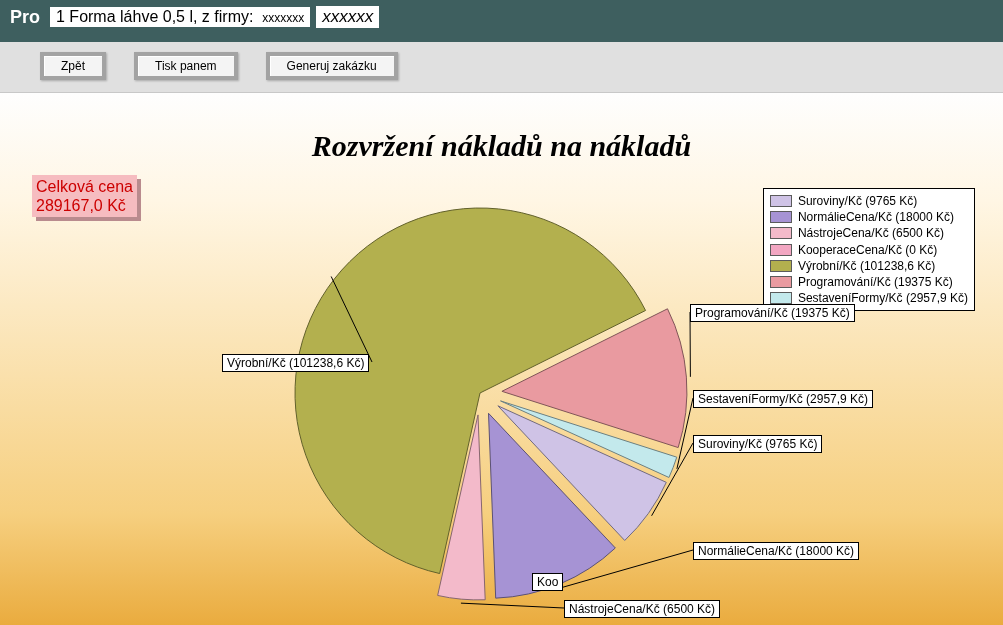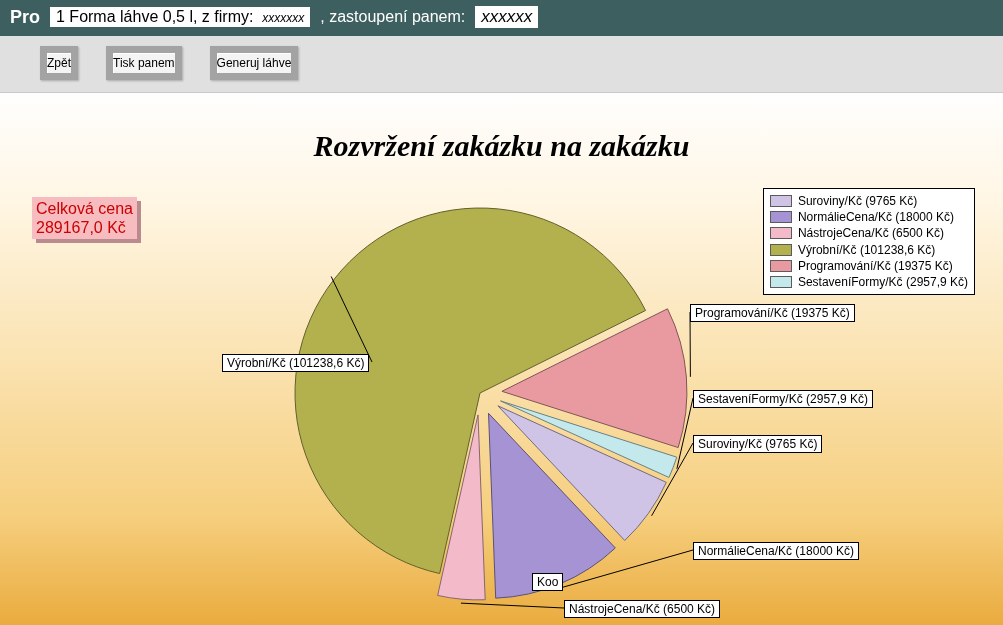--- a/index.html
+++ b/index.html
@@ -7,21 +7,21 @@
     padding: 0;
     width: 1003px;
     height: 625px;
     font-family: Arial, Helvetica, sans-serif;
     overflow: hidden;
   }
   .header {
     background: #3e5f5f;
     color: #fff;
     font-size: 18px;
-    padding: 6px 10px 8px 10px;
+    padding: 6px 10px 14px 10px;
     display: flex;
     align-items: center;
     gap: 6px;
   }
   .header .pro {
     font-weight: bold;
     margin-right: 4px;
   }
   .header .field {
     background: #fff;
@@ -34,23 +34,23 @@
   .toolbar {
     background: #e0e0e0;
     border-bottom: 1px solid #c8c8c8;
     padding: 10px 12px 12px 40px;
     display: flex;
     gap: 28px;
   }
   .toolbar button {
     font-family: Arial, Helvetica, sans-serif;
     font-size: 12px;
-    padding: 3px 0;
+    padding: 3px 17px;
     background: #f4f4f4;
-    border: 7px solid #a3a3a3;
+    border: 4px solid #a3a3a3;
     box-shadow: 1px 1px 0 #fff inset, 1px 1px 2px rgba(0,0,0,0.25);
     cursor: pointer;
   }
   .chart-area {
     position: relative;
     width: 1003px;
     height: 540px;
     background: linear-gradient(180deg, #fefefe 0%, #fff6e4 20%, #f6cf7f 78%, #e9a93a 100%);
   }
   .chart-title {
@@ -60,21 +60,21 @@
     width: 100%;
     text-align: center;
     font-family: "Times New Roman", Times, serif;
     font-style: italic;
     font-weight: bold;
     font-size: 30px;
     color: #000;
   }
   .total-box {
     position: absolute;
-    top: 104px;
+    top: 82px;
     left: 32px;
     background: #f6bcc0;
     color: #cc0000;
     font-size: 16px;
     padding: 2px 4px 2px 4px;
     line-height: 1.2;
     box-shadow: 4px 4px 0 #b98b8e;
   }
   #pie-svg {
     position: absolute;
@@ -110,34 +110,33 @@
     white-space: nowrap;
   }
 </style>
 </head>
 <body>
 
 <div class="header">
   <span class="pro">Pro</span>
   <span class="field">
     <span>1 Forma láhve 0,5 l, z firmy:</span>
-    &nbsp;<span style="font-style:italic;font-size:12px;">xxxxxxx</span>
+    &nbsp;<span style="font-size:12px;">xxxxxxx</span>
   </span>
-  <span class="text16">, zastoupení panem:</span>
   <span class="field" style="font-style:italic;font-size:17px;">xxxxxx</span>
 </div>
 
 <div class="toolbar">
   <button>Zpět</button>
   <button>Tisk panem</button>
-  <button>Generuj láhve</button>
+  <button>Generuj zakázku</button>
 </div>
 
 <div class="chart-area">
-  <div class="chart-title">Rozvržení zakázku na zakázku</div>
+  <div class="chart-title">Rozvržení nákladů na nákladů</div>
 
   <div class="total-box">
     <span>Celková cena</span><br>
     <span>289167,0 Kč</span>
   </div>
 
   <svg id="pie-svg" width="700" height="480">
       <path d="M 280 220 L 239.6435003416395 400.54460095866824 A 185 185 0 1 1 445.5760732877069 137.47991787071504 Z" fill="#b3b04e" stroke="#62612b" stroke-width="1"></path>
       <line x1="131.17689501335758" y1="103.49813983401462" x2="172" y2="189" stroke="#000" stroke-width="1"></line>
       <path d="M 301.93530259463193 218.3140284456923 L 467.5113758823388 135.79394631640736 A 185 185 0 0 1 478.17721108343676 274.5616034354085 Z" fill="#e99aa0" stroke="#805558" stroke-width="1"></path>
@@ -159,20 +158,24 @@
       </div>
       <div class="legend-row">
         <span class="swatch" style="background: rgb(166, 147, 212);"></span>
         <span>NormálieCena/Kč (18000 Kč)</span>
       </div>
       <div class="legend-row">
         <span class="swatch" style="background: rgb(243, 186, 202);"></span>
         <span>NástrojeCena/Kč (6500 Kč)</span>
       </div>
       <div class="legend-row">
+        <span class="swatch" style="background: rgb(242, 166, 194);"></span>
+        <span>KooperaceCena/Kč (0 Kč)</span>
+      </div>
+      <div class="legend-row">
         <span class="swatch" style="background: rgb(179, 176, 78);"></span>
         <span>Výrobní/Kč (101238,6 Kč)</span>
       </div>
       <div class="legend-row">
         <span class="swatch" style="background: rgb(233, 154, 160);"></span>
         <span>Programování/Kč (19375 Kč)</span>
       </div>
       <div class="legend-row">
         <span class="swatch" style="background: rgb(195, 233, 236);"></span>
         <span>SestaveníFormy/Kč (2957,9 Kč)</span>

